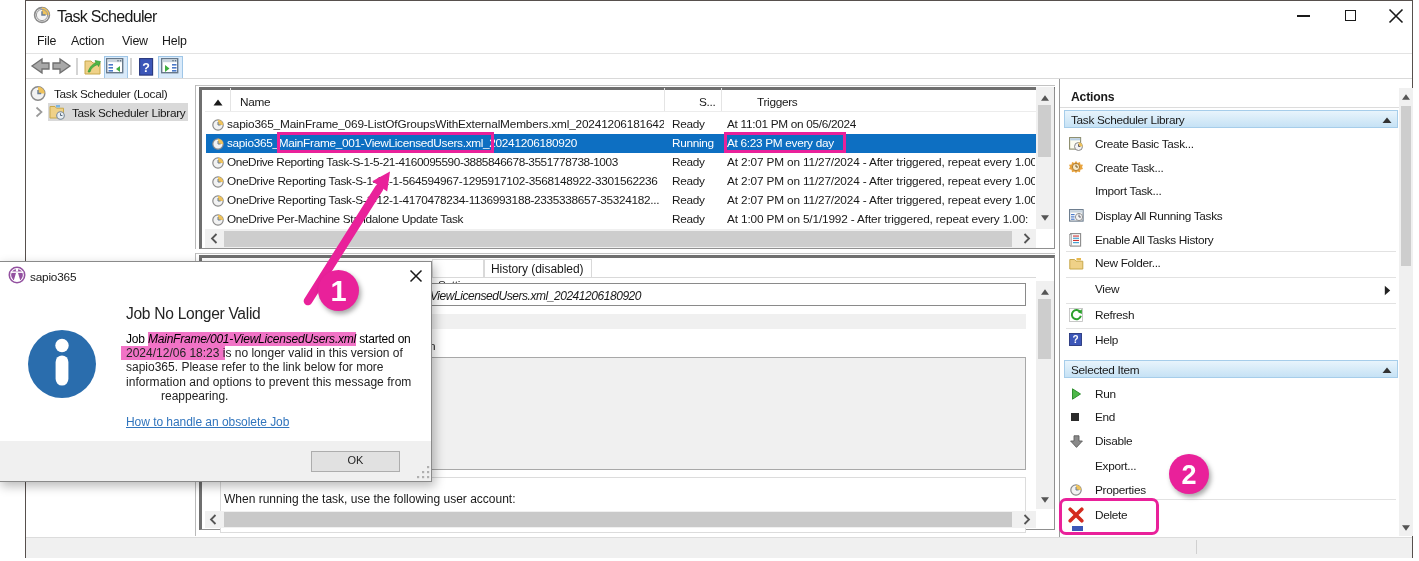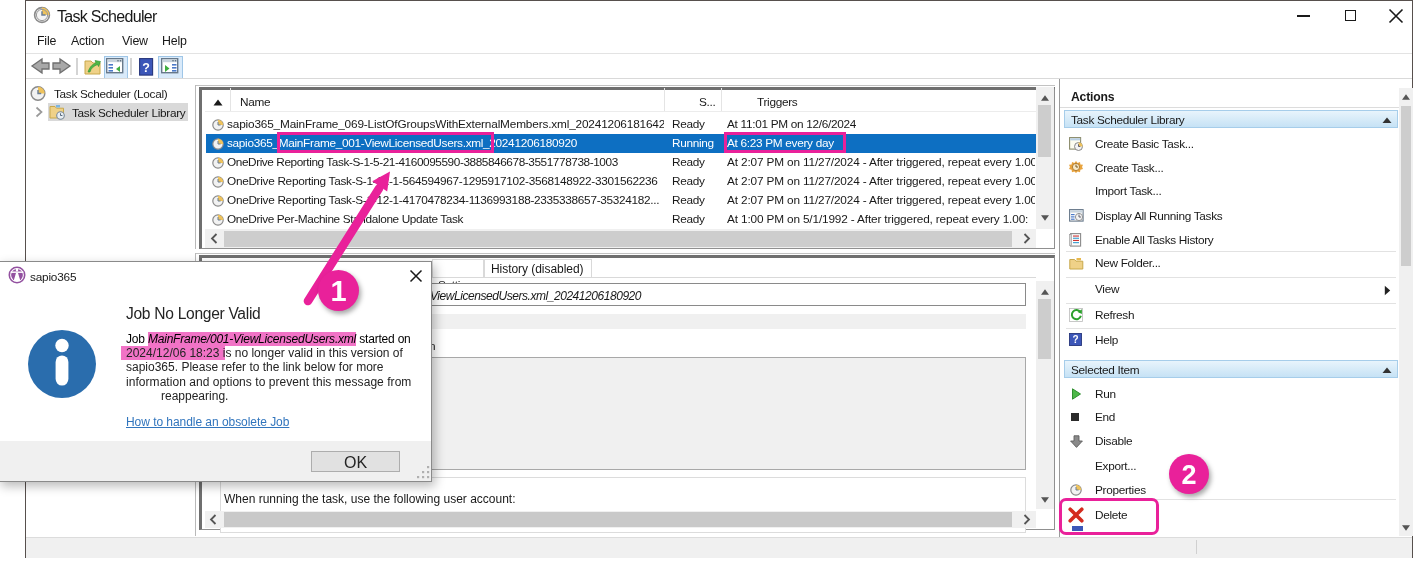--- a/index.html
+++ b/index.html
@@ -136,21 +136,21 @@
  <path d="M6 0.8 A5.2 5.2 0 0 1 11.2 6 L6 6 Z" fill="#efc35c"></path>
  <path d="M6 3 L6 6 L8.6 6" stroke="#6b7f96" stroke-width="1" fill="none"></path>
 </svg>
 <svg class="a" width="12" height="12" style="left:212px;top:213.5px" viewBox="0 0 12 12">
  <circle cx="6" cy="6" r="5.2" fill="#f2f2f2" stroke="#8a8a8a" stroke-width="1.2"></circle>
  <path d="M6 0.8 A5.2 5.2 0 0 1 11.2 6 L6 6 Z" fill="#efc35c"></path>
  <path d="M6 3 L6 6 L8.6 6" stroke="#6b7f96" stroke-width="1" fill="none"></path>
 </svg>
 <div class="tx s12" style="left:227px;top:117px;width:437px;overflow:hidden;letter-spacing:-0.16px;">sapio365_MainFrame_069-ListOfGroupsWithExternalMembers.xml_20241206181642</div>
 <div class="tx s12" style="left:672px;top:117px;">Ready</div>
-<div class="tx s12" style="left:727px;top:117px;">At 11:01 PM on 12/6/2024</div>
+<div class="tx s12" style="left:727px;top:117px;">At 11:01 PM on 05/6/2024</div>
 <div class="tx s12" style="left:227px;top:136px;width:437px;overflow:hidden;color:#fff;">sapio365_MainFrame_001-ViewLicensedUsers.xml_20241206180920</div>
 <div class="tx s12" style="left:672px;top:136px;color:#fff;">Running</div>
 <div class="tx s12" style="left:727px;top:136px;color:#fff;">At 6:23 PM every day</div>
 <div class="tx s12" style="left:227px;top:155px;width:437px;overflow:hidden;letter-spacing:-0.42px;">OneDrive Reporting Task-S-1-5-21-4160095590-3885846678-3551778738-1003</div>
 <div class="tx s12" style="left:672px;top:155px;">Ready</div>
 <div class="tx s12" style="left:727px;top:155px;width:308px;overflow:hidden;letter-spacing:-0.15px;">At 2:07 PM on 11/27/2024 - After triggered, repeat every 1.00</div>
 <div class="tx s12" style="left:227px;top:174px;width:437px;overflow:hidden;">OneDrive Reporting Task-S-1-12-1-564594967-1295917102-3568148922-3301562236</div>
 <div class="tx s12" style="left:672px;top:174px;">Ready</div>
 <div class="tx s12" style="left:727px;top:174px;width:308px;overflow:hidden;letter-spacing:-0.15px;">At 2:07 PM on 11/27/2024 - After triggered, repeat every 1.00</div>
 <div class="tx s12" style="left:227px;top:193px;width:437px;overflow:hidden;">OneDrive Reporting Task-S-1-12-1-4170478234-1136993188-2335338657-35324182...</div>
@@ -346,21 +346,21 @@
  <rect x="28.6" y="26.5" width="12.8" height="30" rx="6.4" fill="#fff"></rect>
 </svg>
 <div class="tx" style="left:126px;top:331.5px;font-size:12px;letter-spacing:-0.2px;color:#000000;">Job <span style="background:#f173c6;font-style:italic;">MainFrame/001-ViewLicensedUsers.xml</span> started on</div>
 <div class="tx" style="left:121px;top:345.9px;font-size:12px;letter-spacing:0px;color:#242424;"><span style="background:#f173c6;padding-left:5px;">2024/12/06 18:23 i</span>s no longer valid in this version of</div>
 <div class="tx" style="left:126px;top:360.3px;font-size:12px;letter-spacing:0px;color:#242424;">sapio365. Please refer to the link below for more</div>
 <div class="tx" style="left:126px;top:374.7px;font-size:12px;letter-spacing:0.05px;color:#242424;">information and options to prevent this message from</div>
 <div class="tx" style="left:126px;top:389.1px;font-size:12px;letter-spacing:0px;color:#242424;padding-left:35px;">reappearing.</div>
 <div class="tx" style="left:126px;top:414.5px;font-size:12px;letter-spacing:-0.05px;color:#3175bd;text-decoration:underline;">How to handle an obsolete Job</div>
 <div class="a" style="left:-1px;top:441px;width:432px;height:40px;background:#f0f0f0;"></div>
 <div class="a" style="left:311px;top:450.5px;width:89px;height:21px;background:#e1e1e1;border:1px solid #adadad;box-sizing:border-box;"></div>
-<div class="tx" style="left:311px;top:454px;width:89px;text-align:center;font-size:16px;color:#242424;">OK</div>
+<div class="tx" style="left:311px;top:454px;width:89px;text-align:center;font-size:11px;color:#242424;">OK</div>
 <svg class="a" width="14" height="14" style="left:417px;top:466px" viewBox="0 0 14 14">
  <g fill="#b0b0b0">
         <rect x="10" y="10" width="2.2" height="2.2"></rect>
         <rect x="10" y="5" width="2.2" height="2.2"></rect>
         <rect x="5" y="10" width="2.2" height="2.2"></rect>
         <rect x="10" y="0" width="2.2" height="2.2"></rect>
         <rect x="0" y="10" width="2.2" height="2.2"></rect>
         <rect x="5" y="5" width="2.2" height="2.2"></rect>
       </g>
 </svg>

